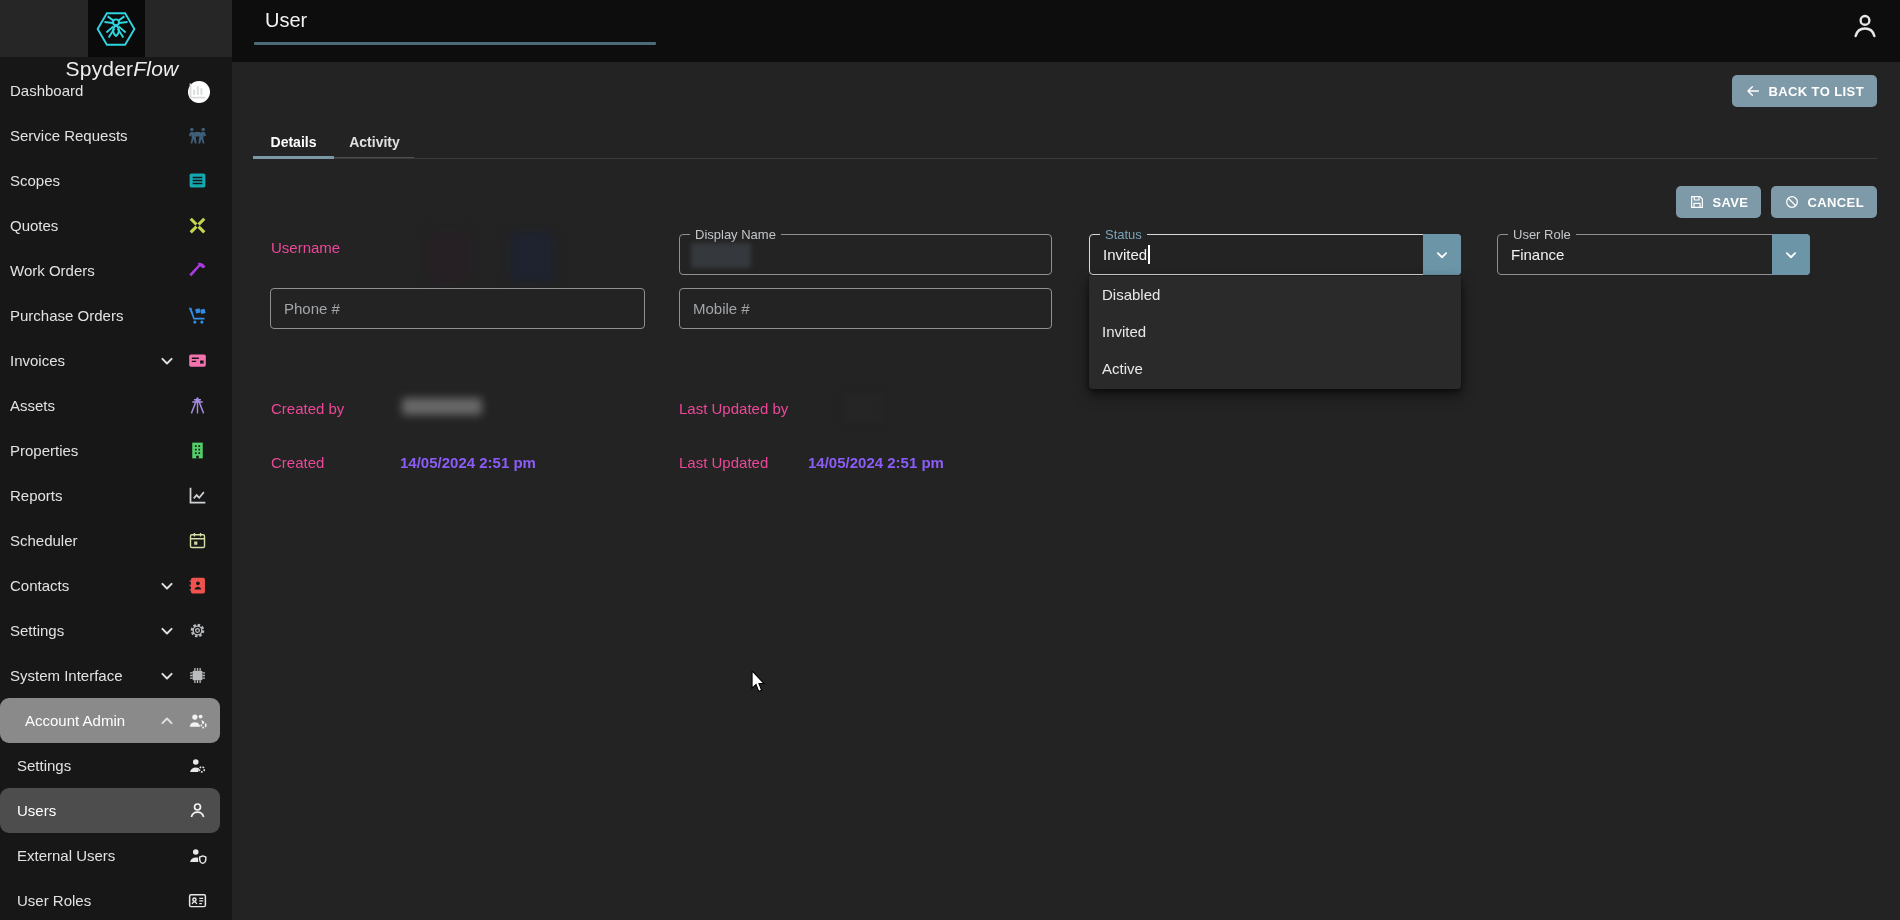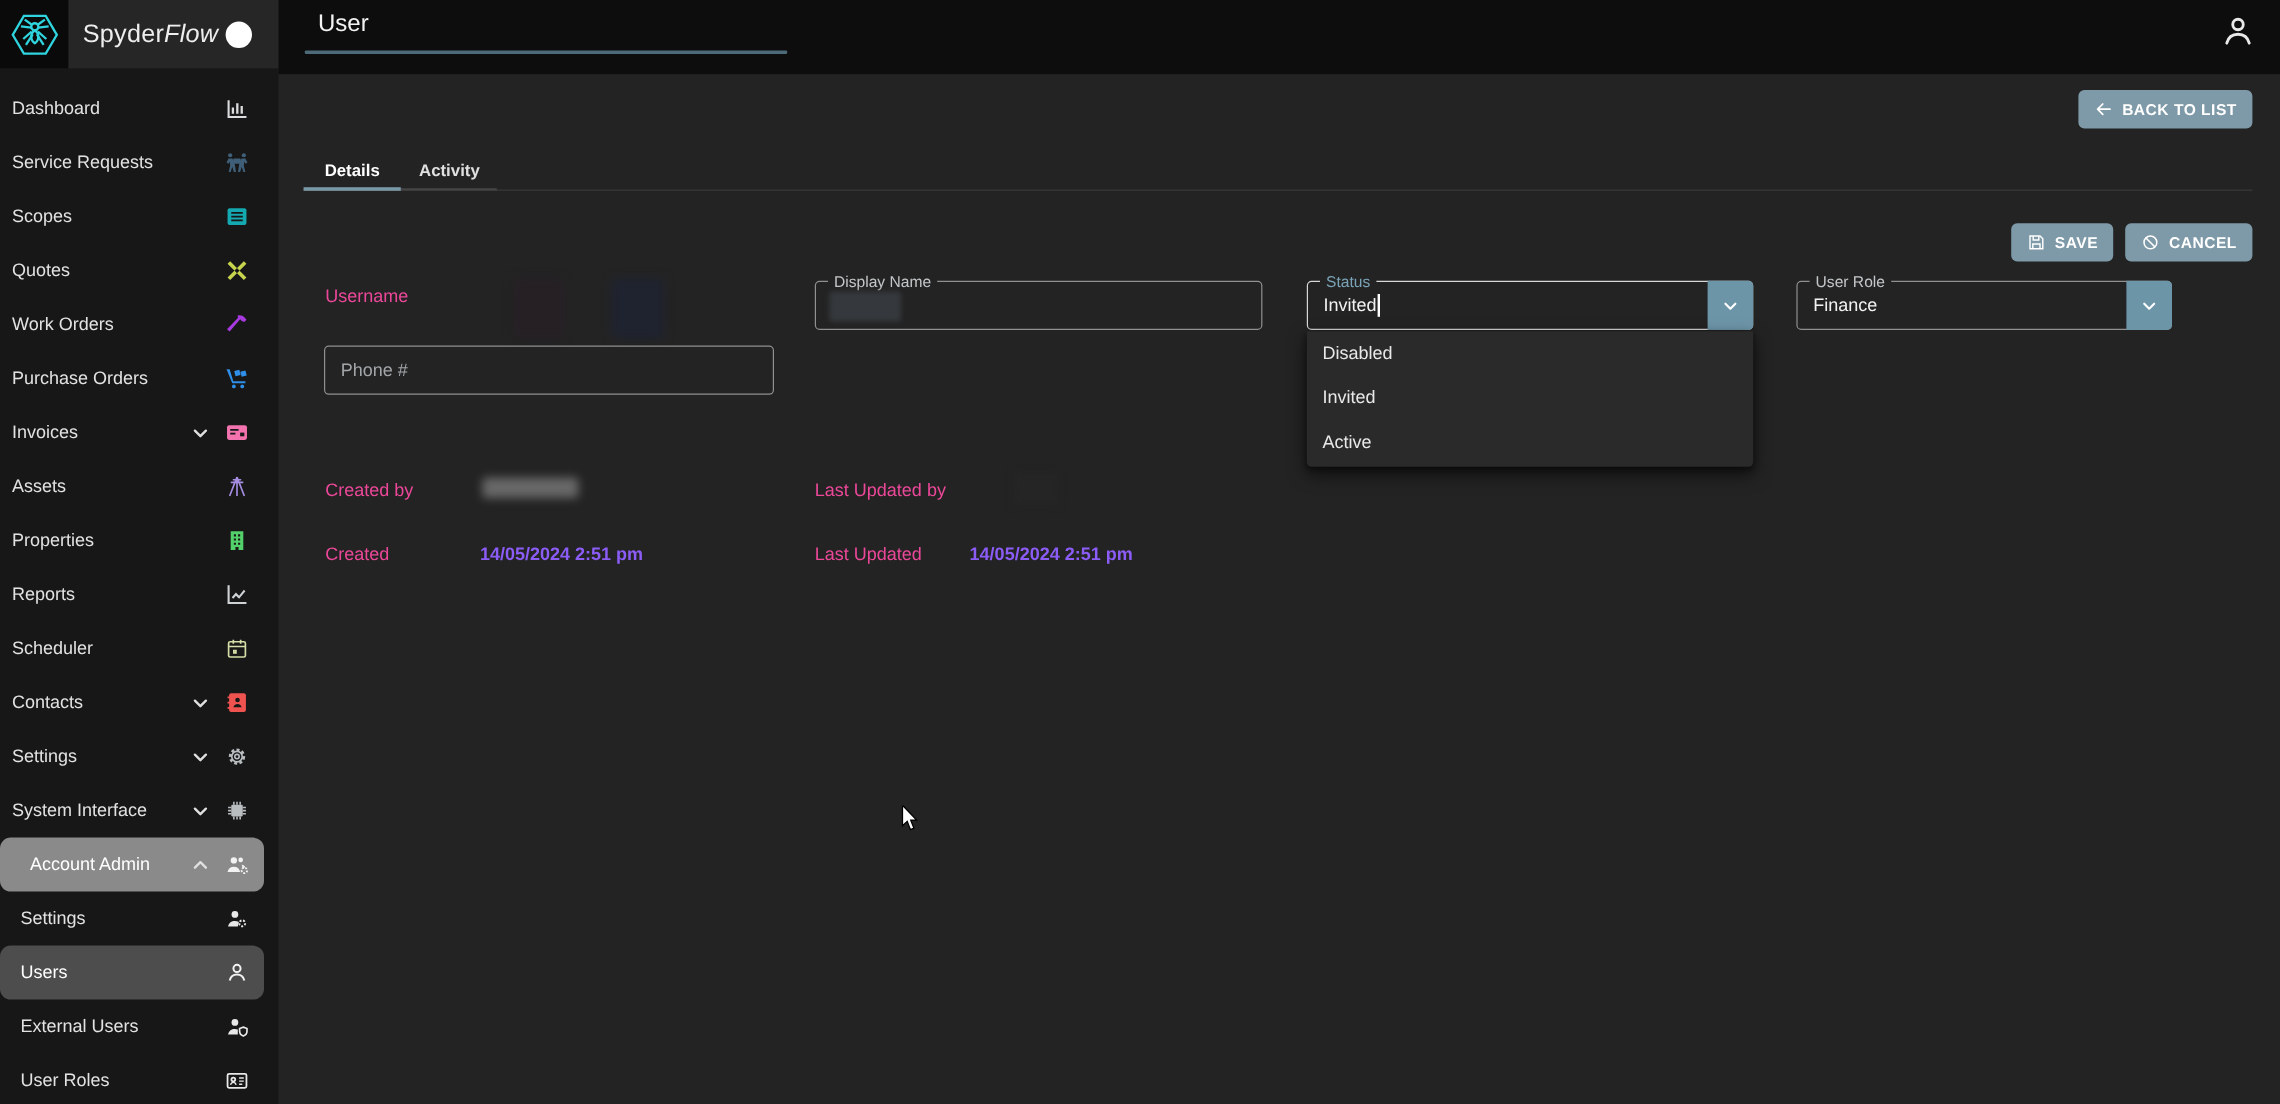--- a/index.html
+++ b/index.html
@@ -3,21 +3,21 @@
 <meta charset="utf-8">
 <style>
   * { box-sizing: border-box; }
   html,body { margin:0; padding:0; background:#232323; }
   .app { position:relative; width:1900px; height:920px; overflow:hidden;
          font-family:"Liberation Sans", sans-serif; -webkit-font-smoothing:antialiased; }
 
   
   .sidebar { position:absolute; left:0; top:0; width:232px; height:100%;
              background:var(--sidebar-bg); z-index:5; }
-  .brand-row { height:57px; background:#262626; display:flex; align-items:center; }
+  .brand-row { height:57px; background:#262626; display:flex; align-items:center;flex-direction:column; }
   .logo-box { width:57px; height:57px; background:#0a0a0a; display:flex;
               align-items:center; justify-content:center; color:var(--brand-accent); flex:none; }
   .logo-box svg { width:42px; height:42px; }
   .brand-text { margin-left:12px; font-size:21px; color:#eeeeee; letter-spacing:.2px; white-space:nowrap; }
   .brand-text .flow { font-style:italic; }
   .brand-dot { width:22px; height:22px; border-radius:50%; background:#ffffff;
                margin-left:auto; margin-right:22px; border:none; cursor:pointer; flex:none; }
   .nav { padding-top:11px; }
   .nav-item { height:45px; display:flex; align-items:center; padding:0 24px 0 10px;
               color:#e2e2e2; font-size:15px; cursor:pointer; }
@@ -429,20 +429,23 @@
               <svg viewBox="0 0 24 24" fill="none" stroke="currentColor" stroke-width="2.4" stroke-linecap="round" stroke-linejoin="round">
                 <path d="M6.5 9.5L12 15l5.5-5.5"></path>
               </svg>
             </span>
         </button>
       </div>
 
       <div class="field" id="phone-field">
         <input class="finput" placeholder="Phone #" style="">
       </div>
+      <div class="field" id="mobile-field">
+        <input class="finput" placeholder="Mobile #" style="">
+      </div>
 
       <div class="menu">
           <div class="menu-item">Disabled</div>
           <div class="menu-item">Invited</div>
           <div class="menu-item">Active</div>
         </div>
 
       <div class="plain-label" id="created-by-label">Created by</div>
       <div class="blob" id="cby-blob"></div>
       <div class="plain-label" id="last-updated-by-label">Last Updated by</div>

